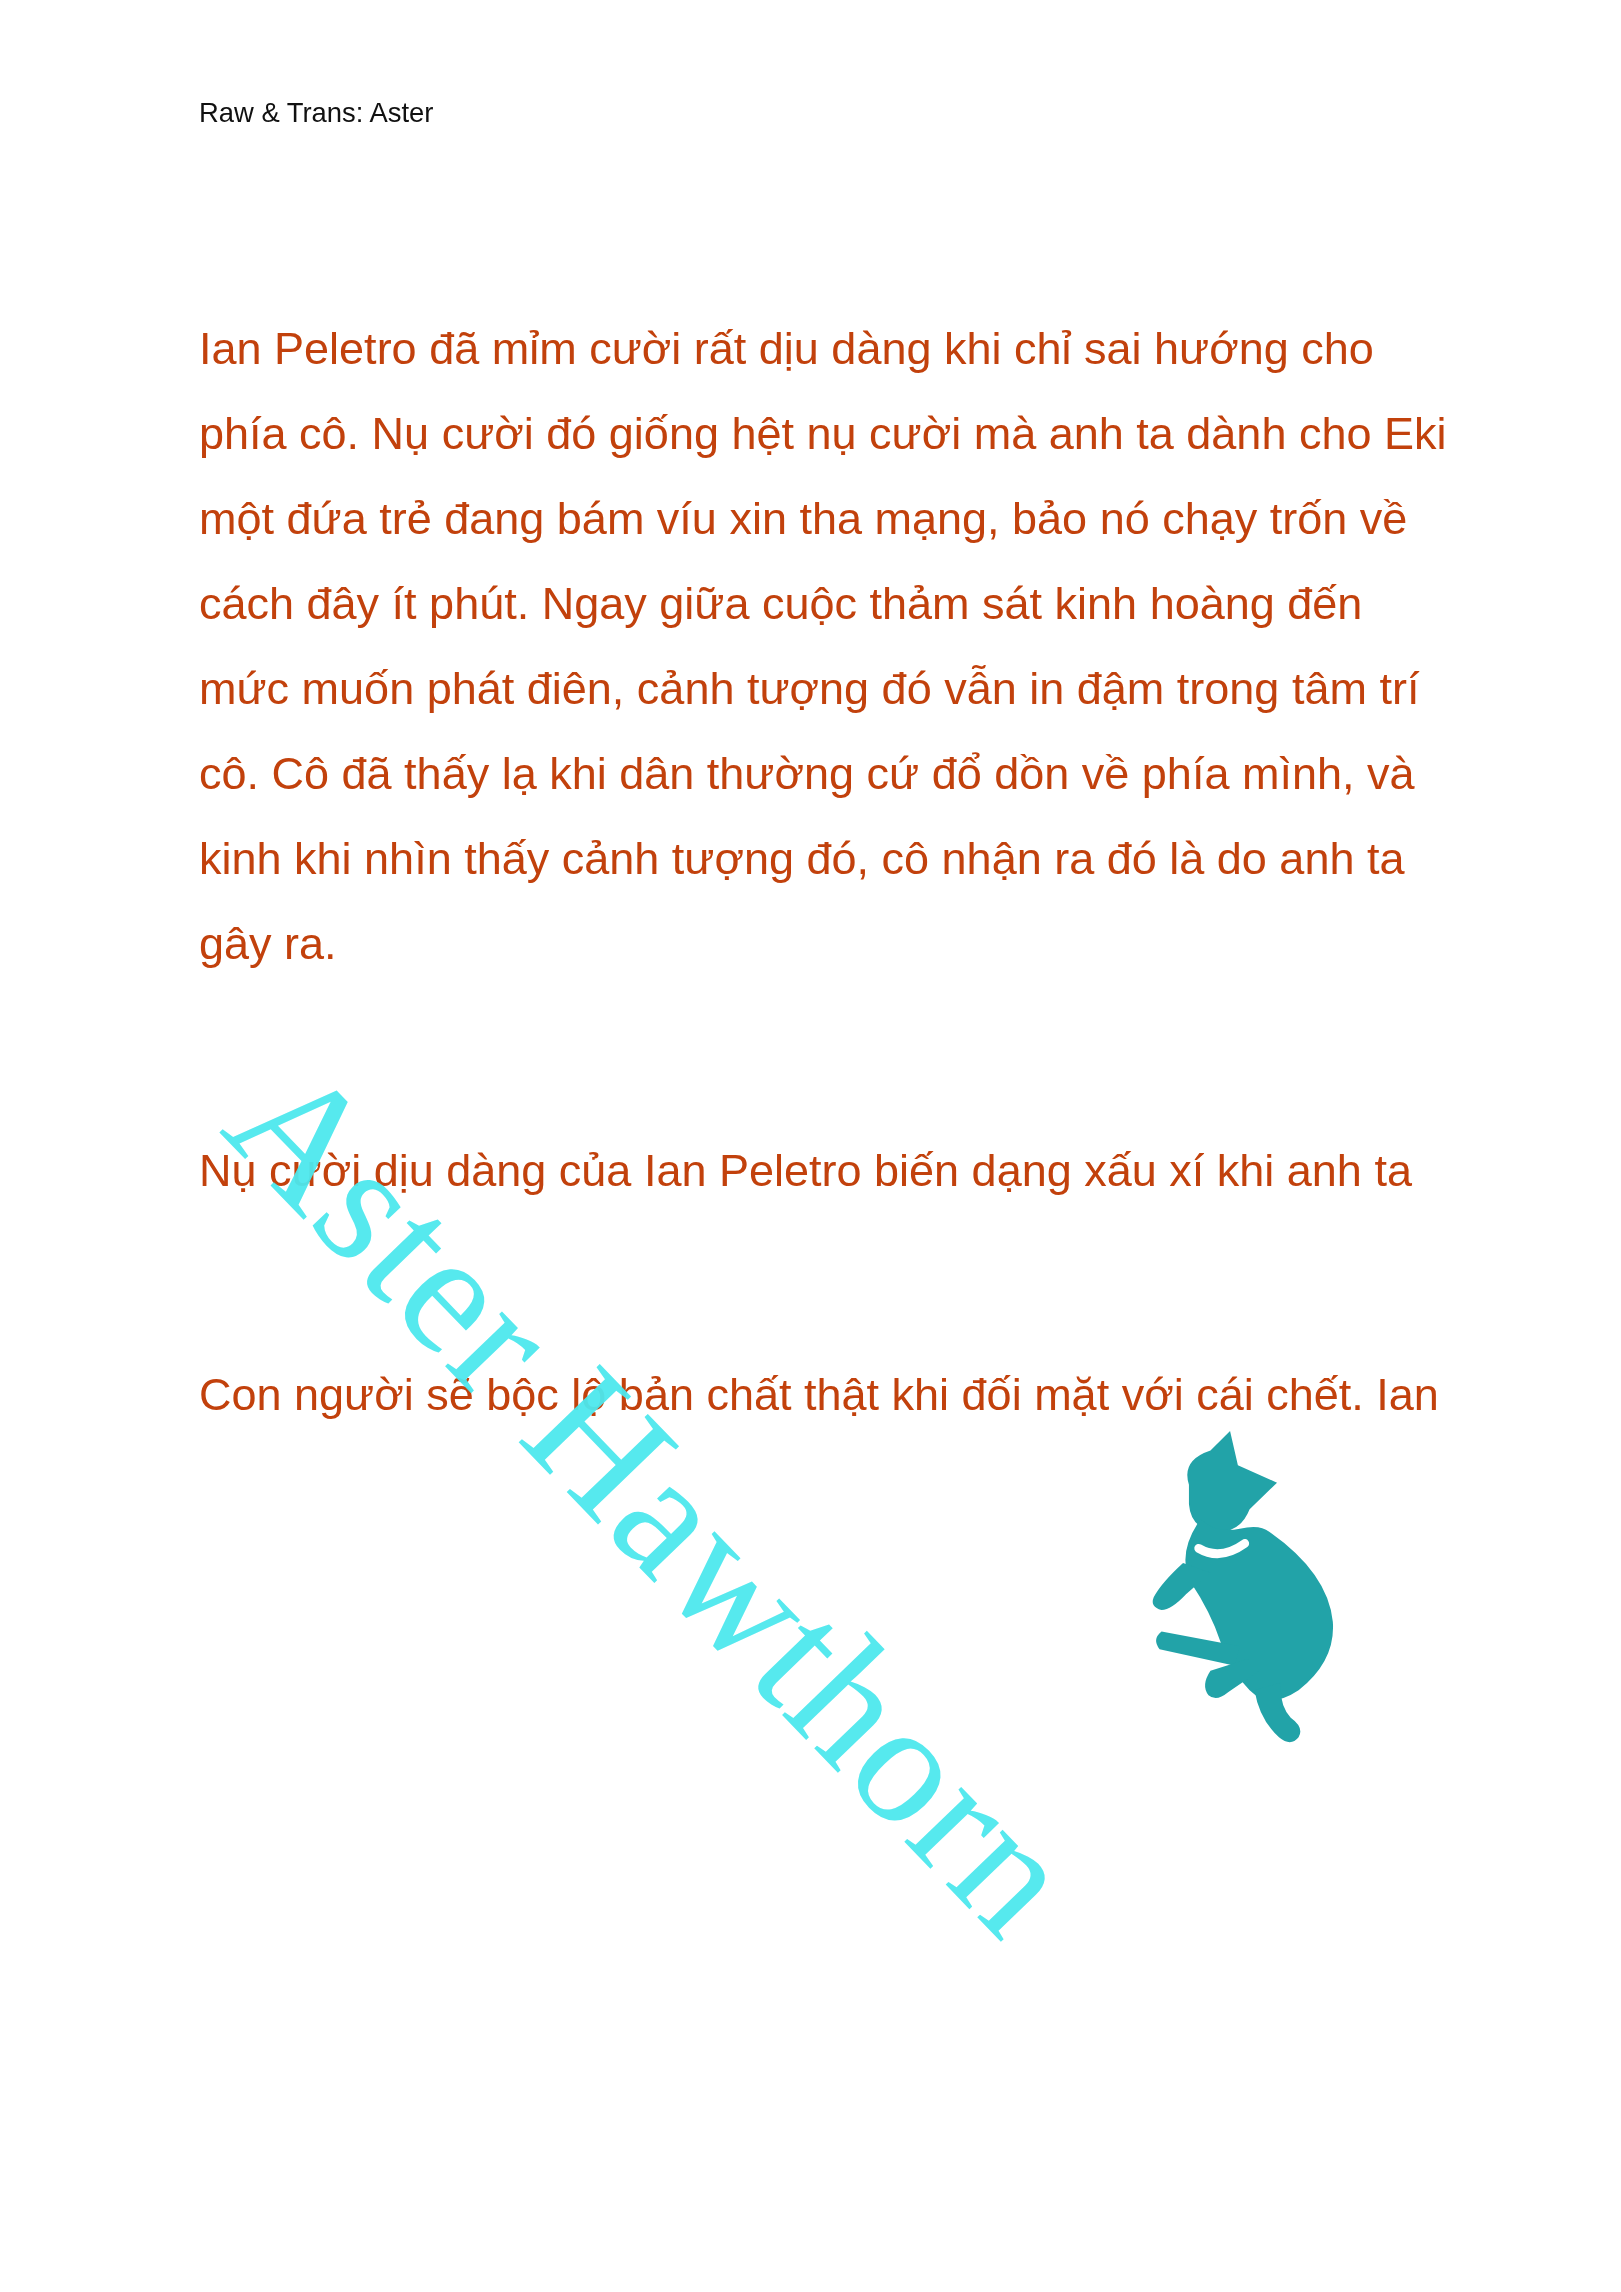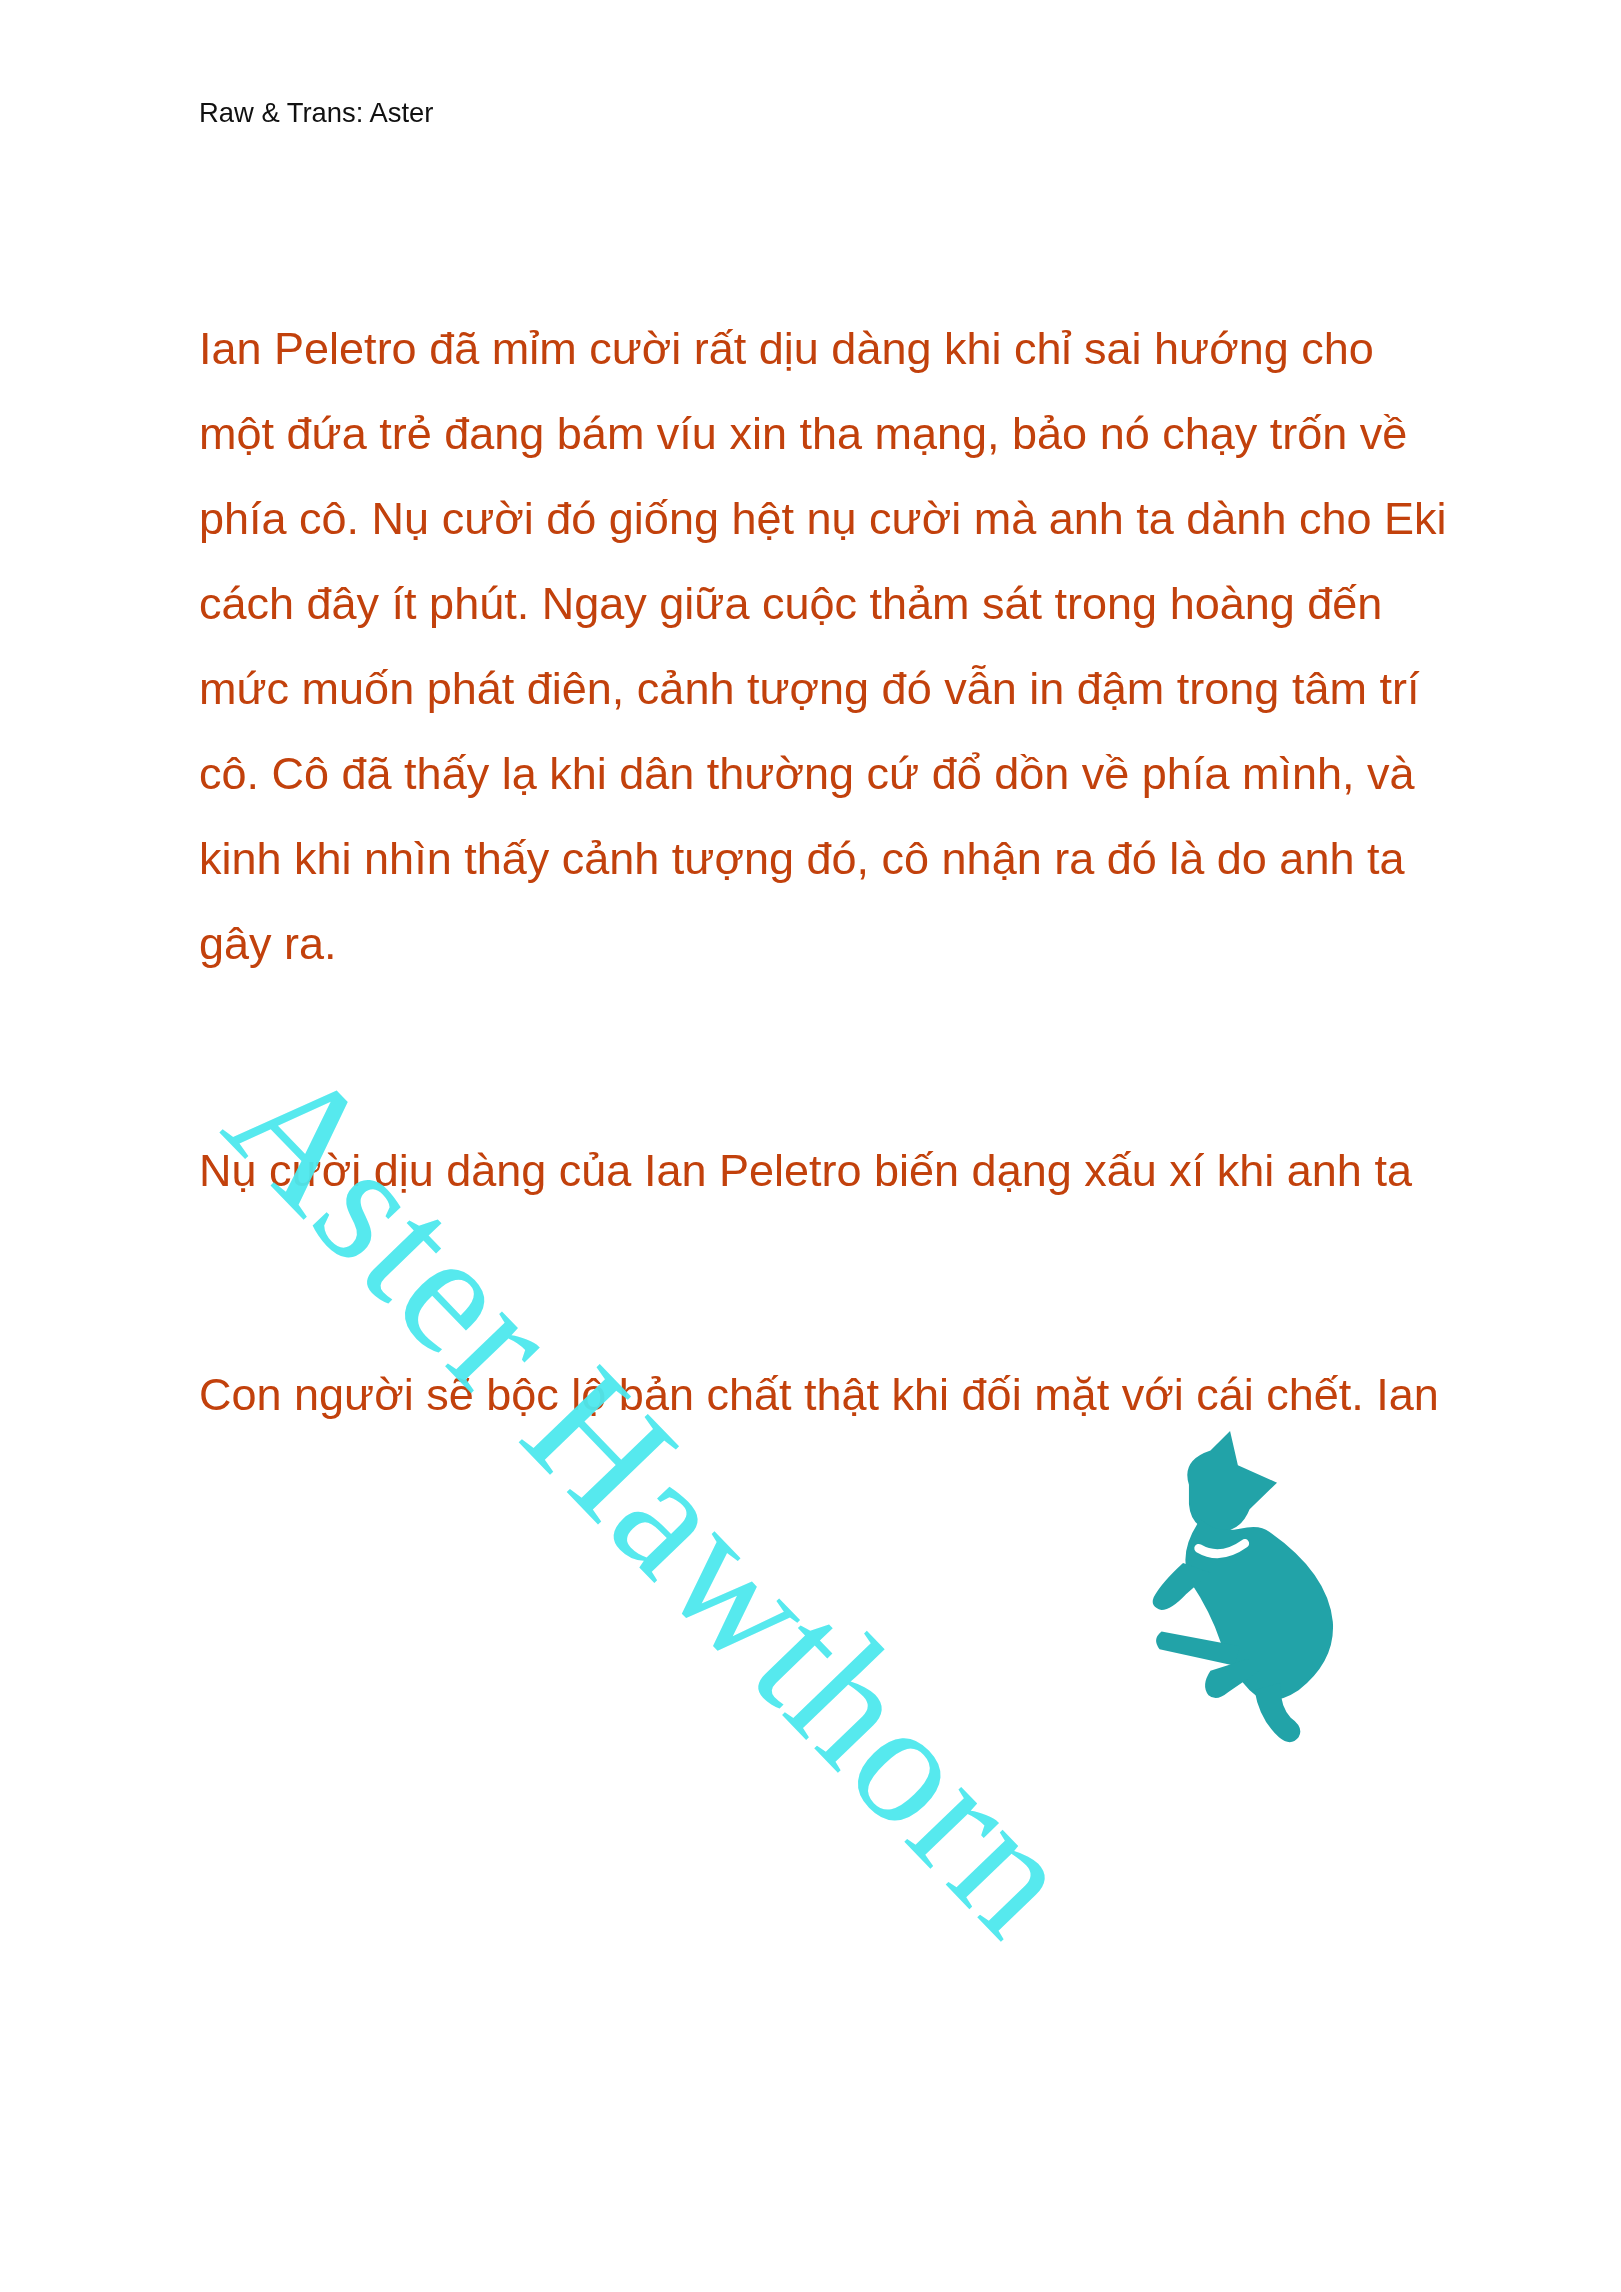--- a/index.html
+++ b/index.html
@@ -32,23 +32,23 @@
 </head>
 <body>
 
 <div class="page">
 
   <div class="header">Raw &amp; Trans: Aster</div>
 
   <div class="body-text">
     <div class="para">
       <span class="line">Ian Peletro đã mỉm cười rất dịu dàng khi chỉ sai hướng cho</span>
+      <span class="line">phía cô. Nụ cười đó giống hệt nụ cười mà anh ta dành cho Eki</span>
       <span class="line">một đứa trẻ đang bám víu xin tha mạng, bảo nó chạy trốn về</span>
-      <span class="line">phía cô. Nụ cười đó giống hệt nụ cười mà anh ta dành cho Eki</span>
-      <span class="line">cách đây ít phút. Ngay giữa cuộc thảm sát trong hoàng đến</span>
+      <span class="line">cách đây ít phút. Ngay giữa cuộc thảm sát kinh hoàng đến</span>
       <span class="line">mức muốn phát điên, cảnh tượng đó vẫn in đậm trong tâm trí</span>
       <span class="line">cô. Cô đã thấy lạ khi dân thường cứ đổ dồn về phía mình, và</span>
       <span class="line">kinh khi nhìn thấy cảnh tượng đó, cô nhận ra đó là do anh ta</span>
       <span class="line">gây ra.</span>
     </div>
     <div class="gap-large"></div>
     <div class="para">
       <span class="line">Nụ cười dịu dàng của Ian Peletro biến dạng xấu xí khi anh ta</span>
     </div>
     <div class="gap-mid"></div>

